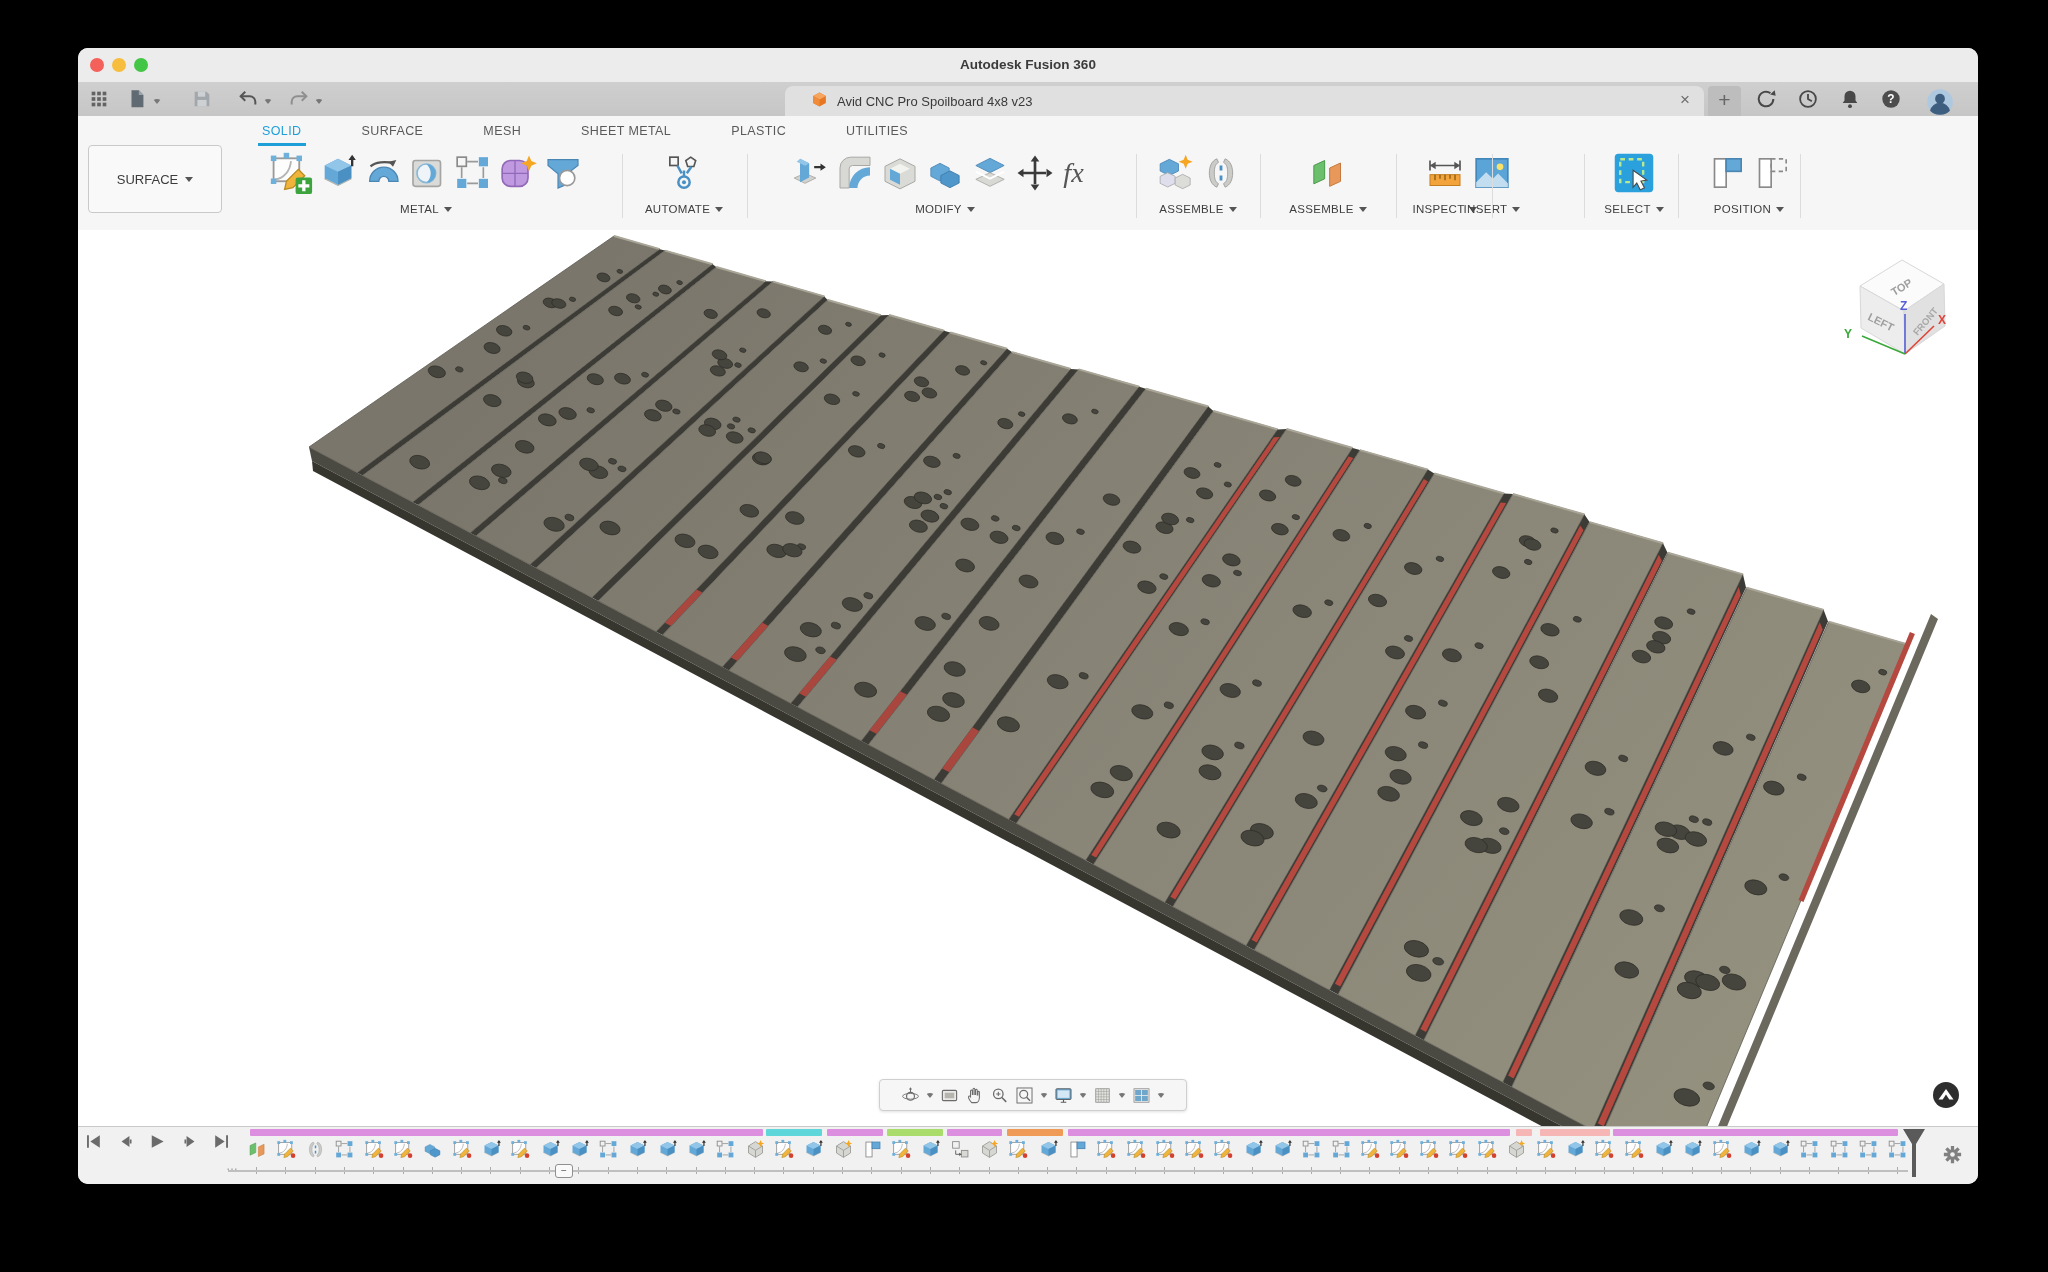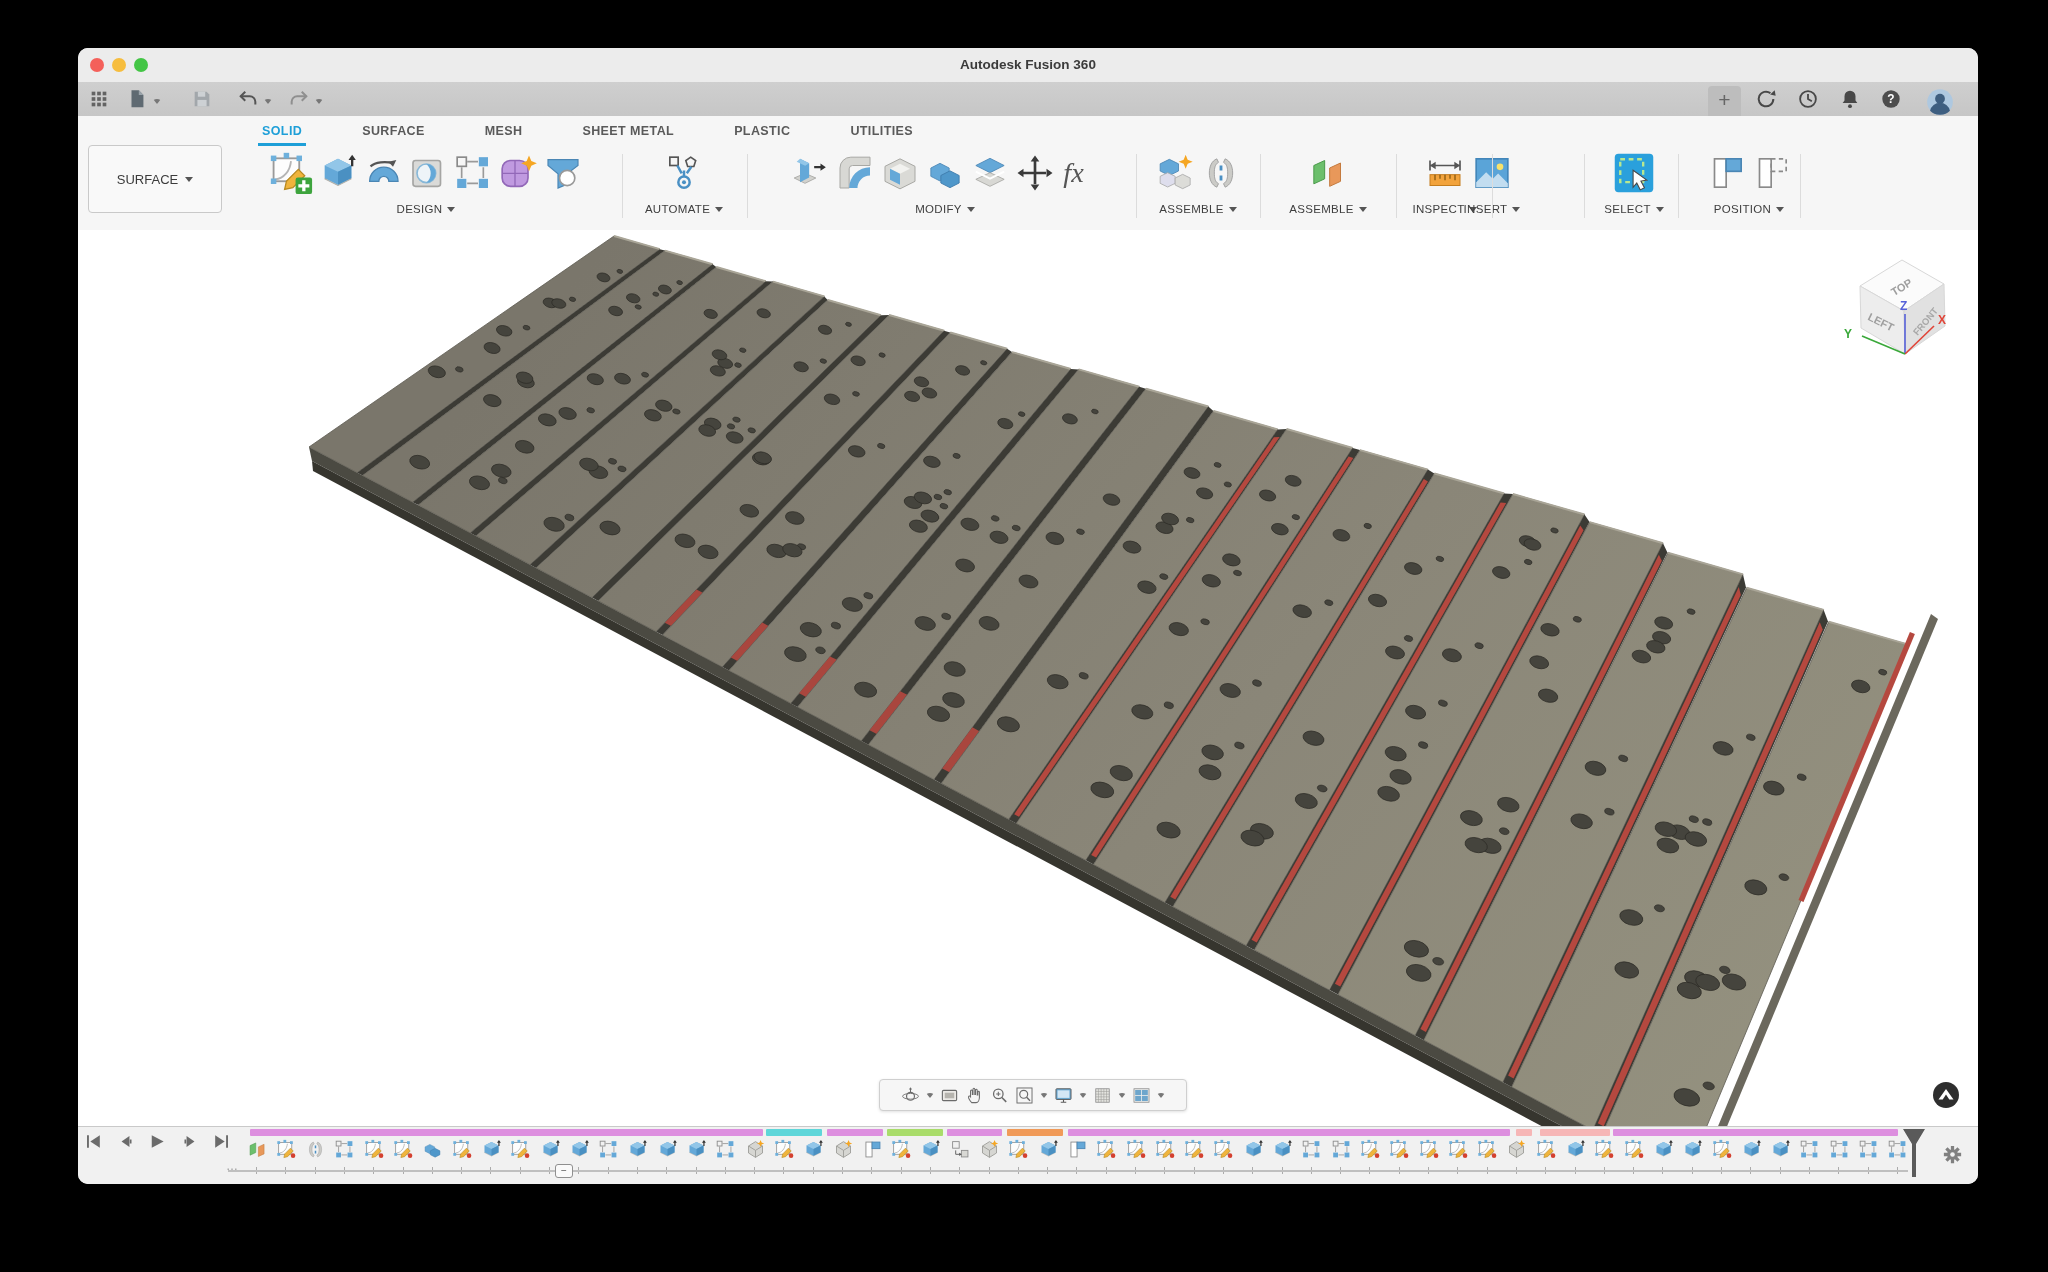--- a/index.html
+++ b/index.html
@@ -16,21 +16,21 @@
   .qa .ic{display:flex;align-items:center;justify-content:center;}
   .doc-tab{position:absolute;left:707px;top:4px;width:919px;height:30px;background:#e0e0e0;border-radius:8px 8px 0 0;display:flex;align-items:center;}
   .doc-tab .cube{margin-left:26px;}
   .doc-tab .t{margin-left:9px;font-size:13px;color:#3a3a3a;}
   .tab-close{position:absolute;right:14px;top:4px;font-size:17px;color:#6e6e6e;cursor:default;}
   .newtab{position:absolute;left:1630px;top:4px;width:33px;height:30px;background:#bdbdbd;border-radius:4px 4px 0 0;color:#666;font-size:21px;text-align:center;line-height:28px;}
   .tb-ic{position:absolute;top:6px;}
   
   .ribbon{position:absolute;left:0;top:68px;width:100%;height:114px;background:#f6f6f6;border-bottom:1px solid #d2d2d2;}
   .ribbon-tabs{position:absolute;left:182px;top:0;height:30px;display:flex;gap:56px;align-items:center;}
-  .rtab{font-size:12.5px;letter-spacing:.4px;color:#5a5a5a;font-weight:bold;position:relative;padding:0 2px;}
+  .rtab{font-size:12.5px;letter-spacing:.4px;color:#5a5a5a;font-weight:normal;position:relative;padding:0 2px;}
   .rtab.active{color:#1e9fd8;}
   .rtab.active::after{content:"";position:absolute;left:-2px;right:-2px;bottom:-8px;height:3px;background:#1e9fd8;}
   .design-box{position:absolute;left:10px;top:29px;width:132px;height:66px;border:1px solid #c9c9c9;border-radius:4px;background:#f9f9f9;display:flex;align-items:center;justify-content:center;font-size:13px;color:#3c3c3c;gap:7px;}
   .rgroup{position:absolute;top:33px;height:78px;display:flex;flex-direction:column;align-items:center;}
   .rg-icons{display:flex;gap:5px;align-items:center;height:48px;}
   .rg-label{margin-top:6px;font-size:11.5px;color:#3e3e3e;letter-spacing:.3px;display:flex;align-items:center;gap:5px;white-space:nowrap;}
   .vsep{position:absolute;top:38px;width:1px;height:64px;background:#dcdcdc;}
   .caret{width:0;height:0;border-left:4px solid transparent;border-right:4px solid transparent;border-top:5px solid #555;display:inline-block;}
   .caret.light{border-top-color:#777;}
   
@@ -104,20 +104,29 @@
         </span>
         <span style="margin-left:5px"><span class="caret light"></span></span>
         <span style="margin-left:16px" class="ic">
           <svg width="22" height="22" viewBox="0 0 24 24">
             <path d="M15 4l5 5-5 5" stroke="#8f8f8f" stroke-width="2.2" fill="none"></path>
             <path d="M20 9H10a6 6 0 0 0-6 6v3" stroke="#8f8f8f" stroke-width="2.2" fill="none"></path>
           </svg>
         </span>
         <span style="margin-left:5px"><span class="caret light"></span></span>
       </div>
+    <div class="doc-tab">
+      <span class="cube" id="tab-cube"><svg width="17" height="17" viewBox="0 0 24 24">
+            <path d="M12 2 21 7v10l-9 5-9-5V7z" fill="#e87722"></path>
+            <path d="M12 2 21 7l-9 5-9-5z" fill="#f5a55e"></path>
+            <path d="M12 12v10l-9-5V7z" fill="#f08b3a"></path>
+          </svg></span>
+      <span class="t">Avid CNC Pro Spoilboard 4x8 v23</span>
+      <span class="tab-close">×</span>
+    </div>
     <div class="newtab">+</div>
     <div id="tb-right">
         <span class="tb-ic ic" style="left:1677px"><svg width="22" height="22" viewBox="0 0 24 24">
             <path d="M20 12a8 8 0 1 1-3.2-6.4" stroke="#484848" stroke-width="2.2" fill="none"></path>
             <path d="M21.5 2.5l-5 4.5 6 1.5z" fill="#484848"></path>
           </svg></span>
         <span class="tb-ic ic" style="left:1719px"><svg width="22" height="22" viewBox="0 0 24 24">
             <circle cx="12" cy="12" r="8.6" stroke="#484848" stroke-width="2" fill="none"></circle>
             <path d="M12 6.5V12l4.2 2.4" stroke="#484848" stroke-width="2" fill="none"></path>
           </svg></span>
@@ -209,21 +218,21 @@
               </svg>
             </span>
             <span class="ic flexcenter">
               <svg width="40" height="40" viewBox="0 0 24 24">
                 <path d="M3 4h18v3.5L15 12v6.5L9 21v-8.5L3 7.5z" fill="#64a8d8" stroke="#4a86b4" stroke-width=".7"></path>
                 <circle cx="14.5" cy="15" r="4.6" fill="#fff" stroke="#999"></circle>
               </svg>
             </span>
           </div>
           <div class="rg-label">
-            <span>DESIGN</span>
+            <span>METAL</span>
             <span class="caret"></span>
           </div>
         </div>
         <div class="rgroup" style="left:550px;width:112px">
           <div class="rg-icons">
             <span class="ic flexcenter">
               <svg width="40" height="40" viewBox="0 0 24 24">
                 <rect x="3.5" y="2.5" width="5" height="5" fill="none" stroke="#555"></rect>
                 <path d="M16 2.5l3 2.1-1.1 3.5h-3.7l-1.1-3.5z" fill="none" stroke="#555"></path>
                 <circle cx="12" cy="17.5" r="3.4" fill="none" stroke="#4a90c4" stroke-width="1.5"></circle>

